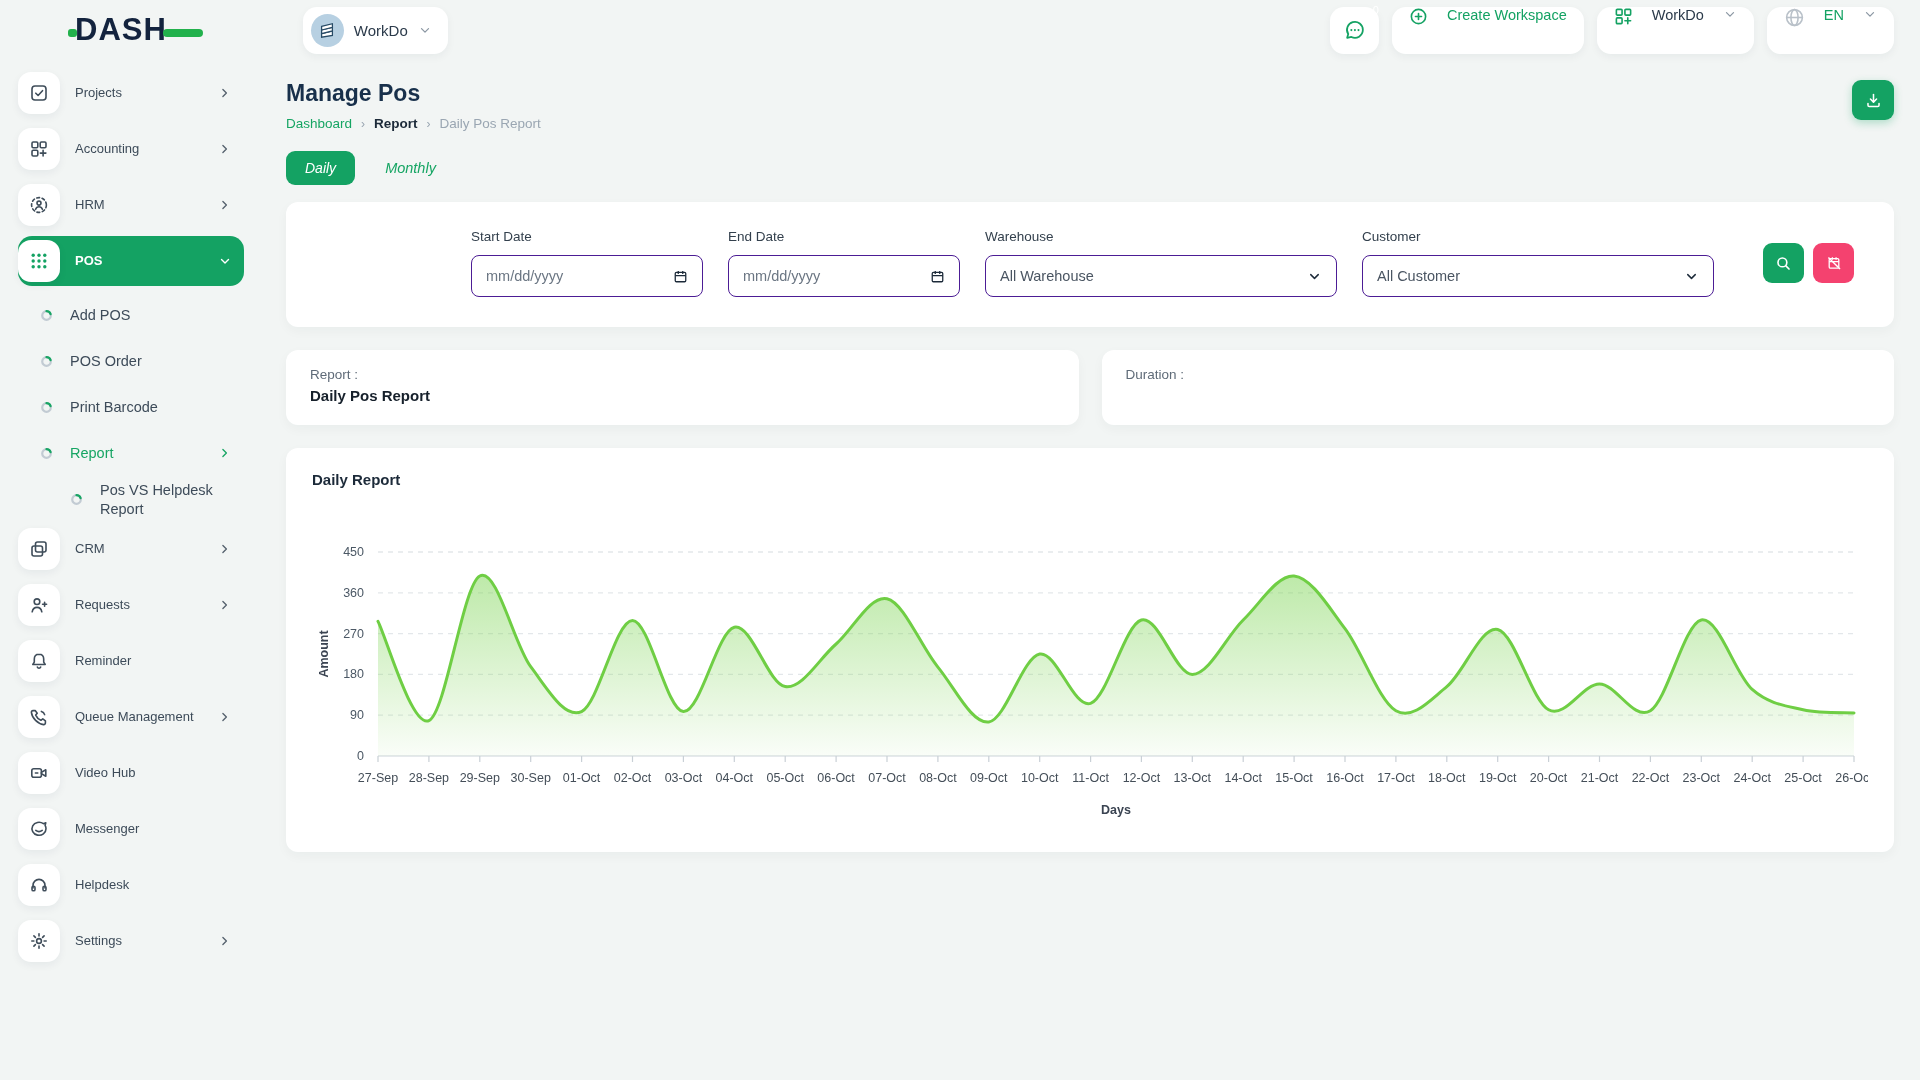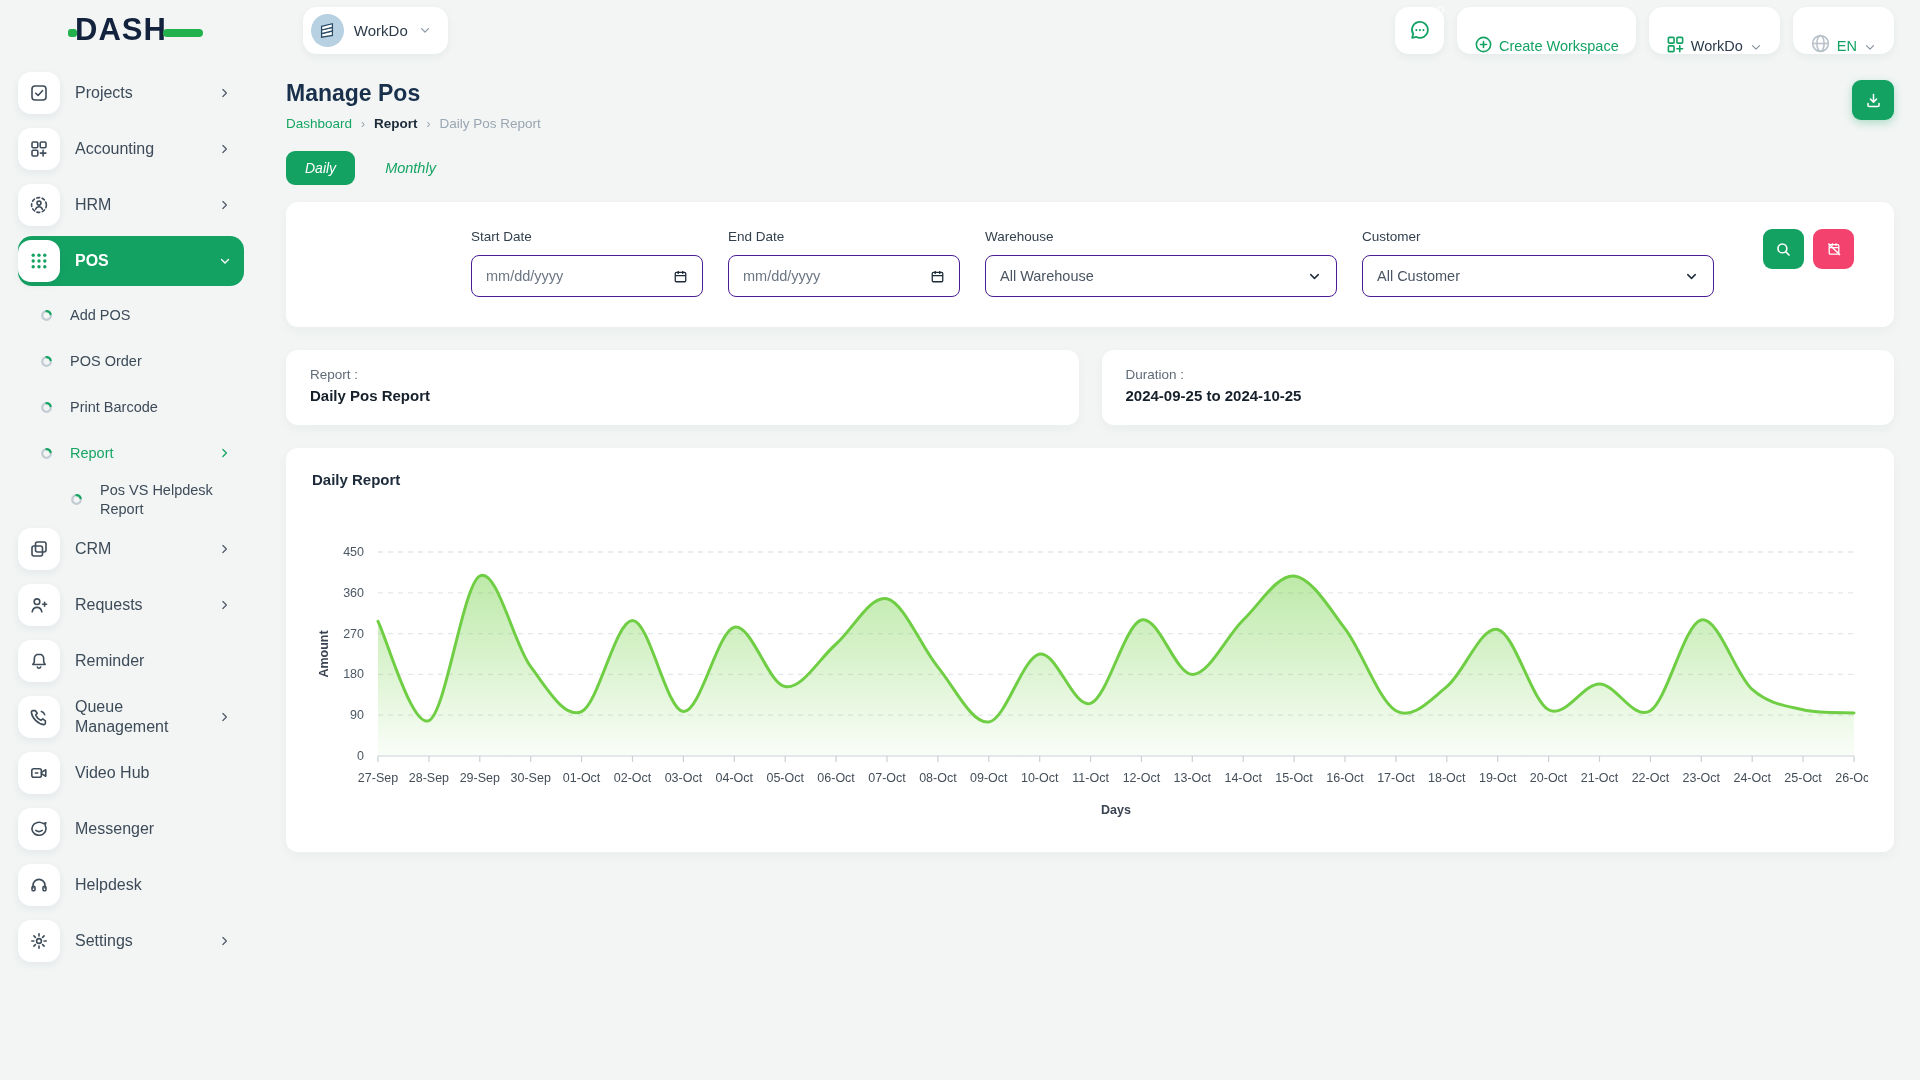--- a/index.html
+++ b/index.html
@@ -11,31 +11,31 @@
   .logo { display:flex; align-items:center; gap:2px; margin-left:42px; }
   .logo-text { font-size:31px; font-weight:800; letter-spacing:1px; color:#13233e; }
   .logo-dash { width:40px; height:8px; background:#22b14c; border-radius:4px; margin-left:-6px; margin-top:6px; }
   .logo-dot { width:9px; height:8px; background:#22b14c; border-radius:3px; margin-right:-4px; margin-top:6px; }
   .ws-select { margin-left:100px; background:#fff; border-radius:14px; height:47px; display:flex; align-items:center; gap:10px; padding:0 16px 0 8px; box-shadow:0 3px 8px rgba(20,40,60,.05); cursor:pointer; }
   .ws-avatar { width:33px; height:33px; border-radius:50%; background:#b7d0e2; display:flex; align-items:center; justify-content:center; }
   .ws-name { font-size:15px; color:#2b3a4a; }
   .top-right { margin-left:auto; display:flex; align-items:center; gap:13px; }
   .icon-btn { position:relative; width:49px; height:47px; background:#fff; border-radius:14px; display:flex; align-items:center; justify-content:center; box-shadow:0 3px 8px rgba(20,40,60,.05); cursor:pointer; }
   .badge { position:absolute; top:-7px; right:-7px; min-width:20px; height:20px; border-radius:10px; color:#fff; font-size:11px; display:flex; align-items:center; justify-content:center; padding:0 5px; }
-  .pill { background:#fff; border-radius:14px; height:47px; display:flex; align-items:flex-end; gap:6px; padding:0 17px; box-shadow:0 3px 8px rgba(20,40,60,.05); font-size:14.5px; cursor:pointer; }
+  .pill { background:#fff; border-radius:14px; height:47px; display:flex; align-items:flex-start; gap:19px; padding:0 17px; box-shadow:0 3px 8px rgba(20,40,60,.05); font-size:14.5px; cursor:pointer; }
   .pill.green-text { color:#14a263; }
 
   
   .shell { display:flex; height:1020px; }
 
   
   .sidebar { width:258px; flex:0 0 258px; padding:8px 14px 20px 18px; overflow:hidden; }
   .nav-item { display:flex; align-items:center; height:50px; margin-bottom:6px; cursor:pointer; border-radius:14px; }
   .nav-item .tile { width:42px; height:42px; background:#fff; border-radius:13px; display:flex; align-items:center; justify-content:center; box-shadow:0 3px 8px rgba(20,40,60,.06); flex:0 0 42px; }
-  .nav-item .lbl { margin-left:15px; font-size:16px; color:#3d4b59; flex:1; line-height:1.25; }
+  .nav-item .lbl { margin-left:15px; font-size:13px; color:#3d4b59; flex:1; line-height:1.25; }
   .nav-item .chev { margin-right:12px; display:flex; }
   .nav-item.active-main { background:#14a263; }
   .nav-item.active-main .lbl { color:#fff; font-weight:700; }
   .nav-sub { display:flex; align-items:center; min-height:46px; padding:5px 0 5px 22px; cursor:pointer; }
   .nav-sub .bullet { flex:0 0 14px; display:flex; }
   .nav-sub .lbl { margin-left:16px; font-size:14.5px; color:#3d4b59; flex:1; line-height:1.3; }
   .nav-sub.lvl2 { padding-left:52px; }
   .nav-sub.active .lbl { color:#16a563; }
   .nav-sub .chev { margin-right:12px; display:flex; }
 
@@ -48,21 +48,21 @@
   .breadcrumb .bc-sep { color:#9aa6b2; font-size:12px; }
   .breadcrumb .bc-strong { color:#1c2a39; font-weight:600; cursor:pointer; }
   .breadcrumb .bc-muted { color:#9aa6b2; }
   .dl-btn { margin-left:auto; width:42px; height:40px; background:#14a263; border-radius:9px; display:flex; align-items:center; justify-content:center; cursor:pointer; box-shadow:0 3px 8px rgba(20,162,99,.3); }
 
   .tabs { margin-top:20px; display:flex; align-items:center; gap:30px;font-style:italic; }
   .tab-active { background:#14a263; color:#fff; font-size:14px; padding:9px 19px; border-radius:9px; cursor:pointer; }
   .tab-plain { color:#16a563; font-size:14.5px; cursor:pointer; }
 
   .card { background:#fff; border-radius:12px; box-shadow:0 4px 12px rgba(20,40,60,.04); }
-  .filter-card { margin-top:17px; padding:27px 40px 30px 185px; display:flex; align-items:flex-start; }
+  .filter-card { margin-top:17px; padding:27px 40px 30px 185px; display:flex; align-items:center; }
   .field { display:flex; flex-direction:column; margin-right:25px; }
   .field label { font-size:13.5px; color:#33404d; margin-bottom:11px; }
   .control { height:42px; border:1px solid #4c1d95; border-radius:8px; background:#fff; display:flex; align-items:center; padding:0 14px; font-size:14.5px; color:#4a5562; cursor:pointer; }
   .control.date { width:232px; color:#6b7683; justify-content:space-between; }
   .control.select { width:352px; justify-content:space-between; }
   .fbtns { margin-left:auto; display:flex; gap:9px; }
   .sq-btn { width:41px; height:40px; border-radius:9px; display:flex; align-items:center; justify-content:center; cursor:pointer; border:none; }
 
   .info-row { margin-top:23px; display:flex; gap:23px; }
   .info-card { flex:1; padding:17px 24px 21px; }
@@ -479,21 +479,20 @@
       </div>
     </div>
 
     <div class="info-row">
       <div class="card info-card">
         <div class="info-label">Report :</div>
         <div class="info-value">Daily Pos Report</div>
       </div>
       <div class="card info-card">
         <div class="info-label">Duration :</div>
-        <div class="info-value">2024-09-25 to 2024-10-25</div>
       </div>
     </div>
 
     <div class="card chart-card">
       <div class="chart-title">Daily Report</div>
       <div class="chart-wrap" id="chart"><svg width="1556" height="342" viewBox="0 0 1556 342">
     <defs>
               <linearGradient id="ag" x1="0" y1="0" x2="0" y2="1">
       <stop offset="0" stop-color="#7cd453" stop-opacity="0.5"></stop>
       <stop offset="1" stop-color="#7cd453" stop-opacity="0.04"></stop>

